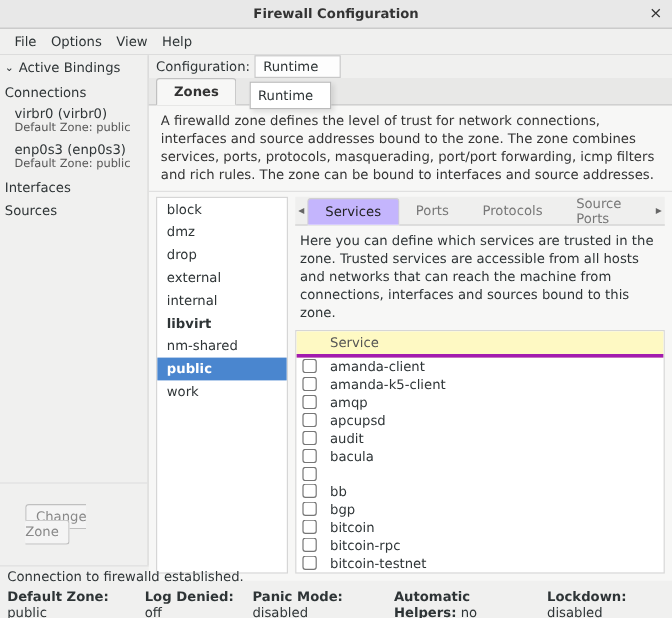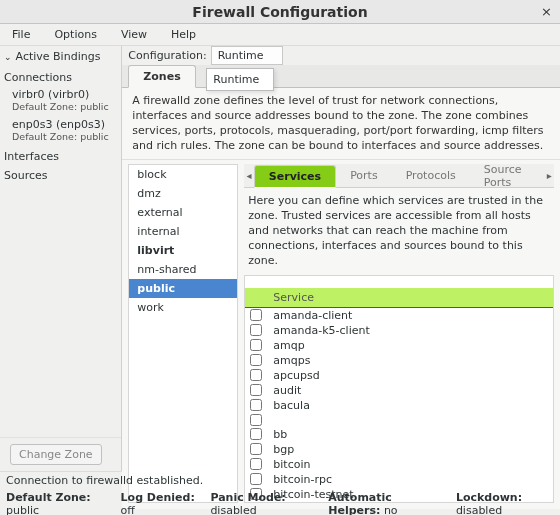--- a/index.html
+++ b/index.html
@@ -17,36 +17,36 @@
     height: 24px;
     background: #e8e8e8;
     border-bottom: 1px solid #c4c4c4;
     display: flex;
     align-items: center;
     justify-content: center;
     position: relative;
   }
   .titlebar .title {
     font-weight: bold;
-    font-size: 14px;
+    font-size: 11px;
     color: #333;
   }
   .titlebar .close {
     position: absolute;
     right: 8px;
     top: 4px;
     font-size: 13px;
     cursor: pointer;
     color: #333;
   }
   .menubar {
     height: 22px;
     display: flex;
     align-items: center;
-    gap: 12px;
+    gap: 0;
     padding: 0 6px;
     background: #f0f0ef;
     border-bottom: 1px solid #dcdcdc;
   }
   .menubar .menuitem {
     padding: 2px 6px;
     cursor: default;
   }
   .main {
     display: flex;
@@ -79,21 +79,21 @@
     font-size: 11px;
     cursor: default;
   }
   .left-sidebar .sub {
     padding: 0 4px 4px 12px;
     font-size: 9.5px;
     color: #555;
   }
   .left-sidebar .spacer { flex: 1; }
   .left-sidebar .btnrow {
-    padding: 10px;
+    padding: 21px;
     border-top: 1px solid #e0e0e0;
   }
   .btn {
     border: 1px solid #c0c0c0;
     background: #f4f4f4;
     padding: 3px 8px;
     border-radius: 3px;
     cursor: default;
     font-size: 11px;
     color: #888;
@@ -214,49 +214,48 @@
     color: #666;
     cursor: default;
   }
   .subtabs .st {
     padding: 4px 14px;
     font-size: 11px;
     color: #777;
     cursor: default;
   }
   .subtabs .st.active {
-    font-weight: bold;
+    font-weight: normal;
     color: #222;
-    background: #84cc16;
+    background: #c4b5fd;
     border: 1px solid #d0d0d0;
     border-bottom: 1px solid #fff;
     margin-bottom: -1px;
     border-top-left-radius: 3px;
     border-top-right-radius: 3px;
   }
   .servdesc {
     padding: 6px 4px;
     font-size: 11px;
     line-height: 1.35;
   }
   .servicelist {
     flex: 1;
     background: #fff;
     border: 1px solid #d6d6d6;
     overflow: auto;
   }
   .servicelist .hdr {
     display: flex;
-    border-bottom: 1px solid #a21caf;
+    border-bottom: 3px solid #a21caf;
     font-size: 11px;
     color: #555;
-    background: #bef264;
+    background: #fef9c3;
     position: sticky;
     top: 0;
-    margin-top: 12px;
   }
   .servicelist .hdr .cbcol { width: 22px; }
   .servicelist .hdr .cell { padding: 3px 6px; }
   .servicelist .row {
     display: flex;
     align-items: center;
     padding: 1px 0;
   }
   .servicelist .row .cbcol {
     width: 22px;
@@ -334,20 +333,21 @@
       <div class="tab active">Zones</div>
       <div class="tab">ts</div>
     </div>
 
     <div class="tabcontent">
       <div class="desc">A firewalld zone defines the level of trust for network connections, interfaces and source addresses bound to the zone. The zone combines services, ports, protocols, masquerading, port/port forwarding, icmp filters and rich rules. The zone can be bound to interfaces and source addresses.</div>
       <div class="zonebox">
         <div class="zonelist" id="zonelist">
             <div class="z">block</div>
             <div class="z">dmz</div>
+            <div class="z">drop</div>
             <div class="z">external</div>
             <div class="z">internal</div>
             <div class="z bold">libvirt</div>
             <div class="z">nm-shared</div>
             <div class="z selected">public</div>
             <div class="z">work</div>
           </div>
 
         <div class="zonedetail">
           <div class="subtabs">
@@ -380,26 +380,20 @@
                 <div class="row">
                   <div class="cbcol">
                     <input type="checkbox" style="">
                   </div>
                   <div class="cell">amqp</div>
                 </div>
                 <div class="row">
                   <div class="cbcol">
                     <input type="checkbox" style="">
                   </div>
-                  <div class="cell">amqps</div>
-                </div>
-                <div class="row">
-                  <div class="cbcol">
-                    <input type="checkbox" style="">
-                  </div>
                   <div class="cell">apcupsd</div>
                 </div>
                 <div class="row">
                   <div class="cbcol">
                     <input type="checkbox" style="">
                   </div>
                   <div class="cell">audit</div>
                 </div>
                 <div class="row">
                   <div class="cbcol">

